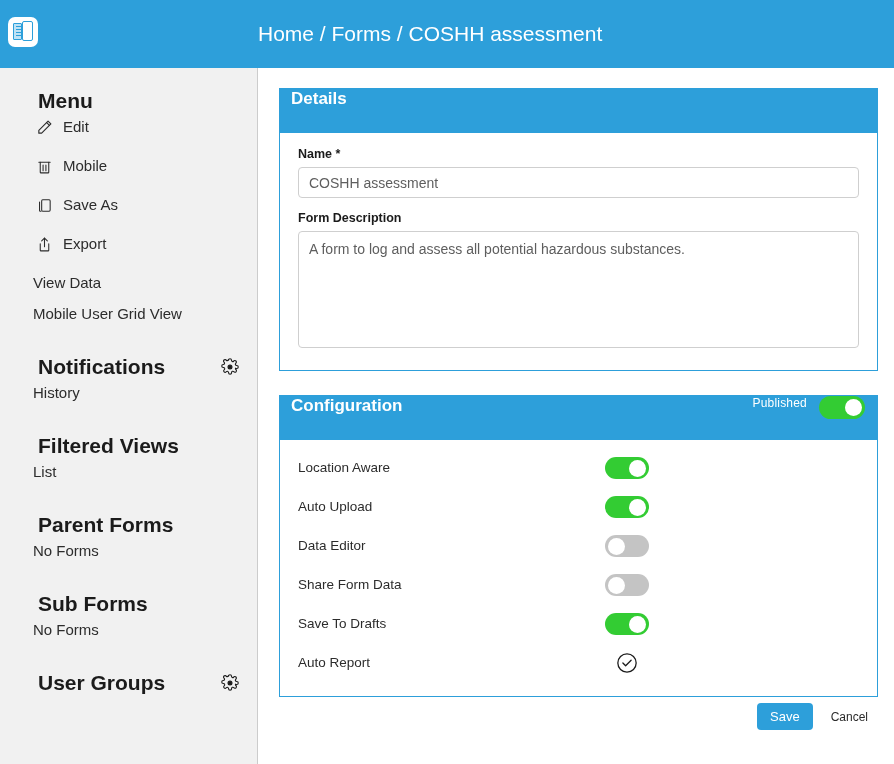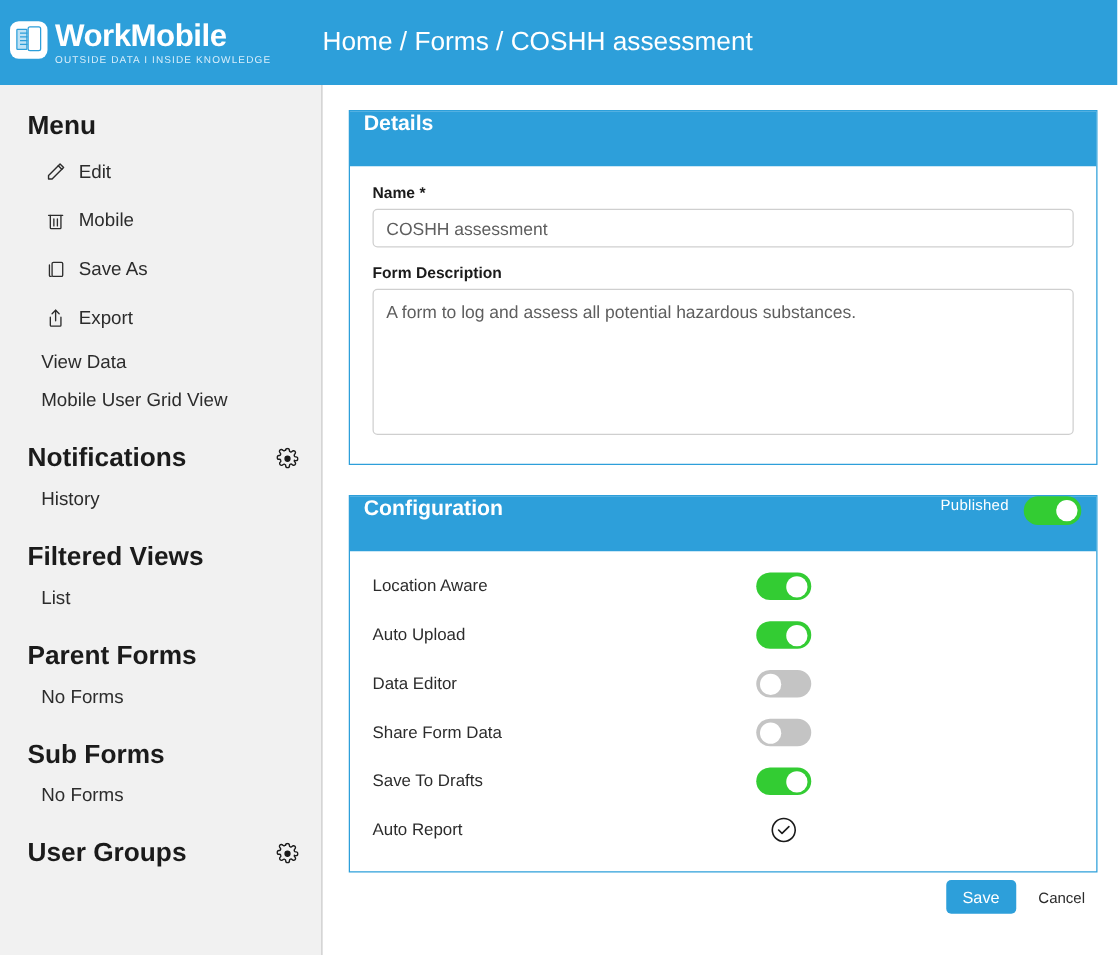--- a/index.html
+++ b/index.html
@@ -86,30 +86,31 @@
     width: 258px; height: 696px;
     background: #f1f1f1;
     border-right: 1px solid #cccccc;
     padding: 16px 0 0 0;
     overflow: hidden;
   }
   .side-section {
     display: flex; align-items: center;
     padding: 0 18px 0 22px;
     height: 34px;
+    margin-left: 16px;
   }
   .side-section .sec-title {
     font-size: 21px;
     font-weight: bold;
     color: #1b1b1b;
     flex: 1 1 auto;
   }
   .gear-icon { width: 18px; height: 18px; flex: 0 0 auto; }
   .side-item {
-    display: flex; align-items: center;
+    display: flex; 
     height: 39px;
     padding-left: 35px;
     font-size: 15px;
     color: #2c2c2c;
     cursor: pointer;
   }
   .side-item.plain { padding-left: 33px; height: 31px; }
   .side-item .ico {
     width: 19px; height: 19px;
     margin-right: 9px;
@@ -248,24 +249,20 @@
 </head>
 <body>
 
 <div id="app">
 
   <div class="topbar">
     <div class="brand">
       <div class="brand-logo">
         <div class="pg1"></div>
         <div class="pg2"></div>
-      </div>
-      <div class="brand-text">
-        <div class="brand-title">WorkMobile</div>
-        <div class="brand-sub">OUTSIDE DATA I INSIDE KNOWLEDGE</div>
       </div>
     </div>
     <div class="breadcrumb">Home / Forms / COSHH assessment</div>
   </div>
 
   <div class="sidebar">
 
     <div class="side-section">
       <div class="sec-title">Menu</div>
     </div>

